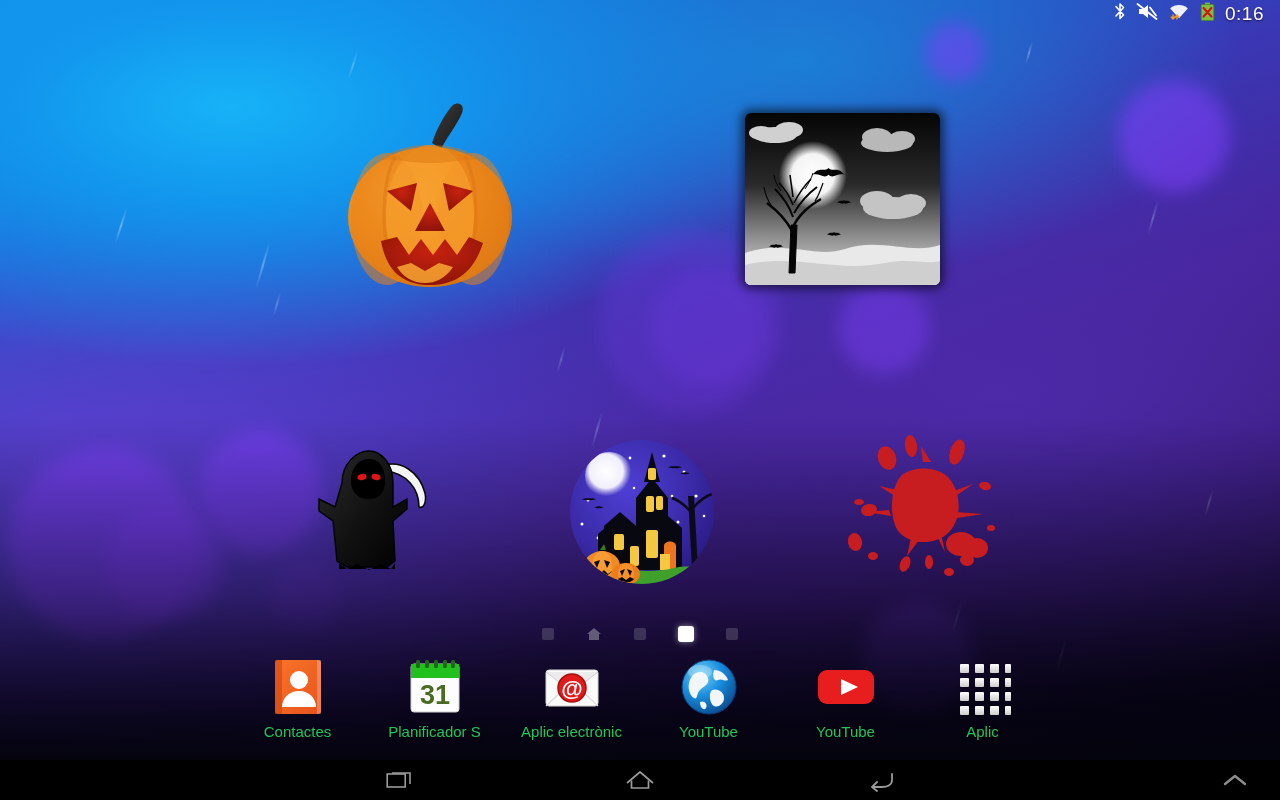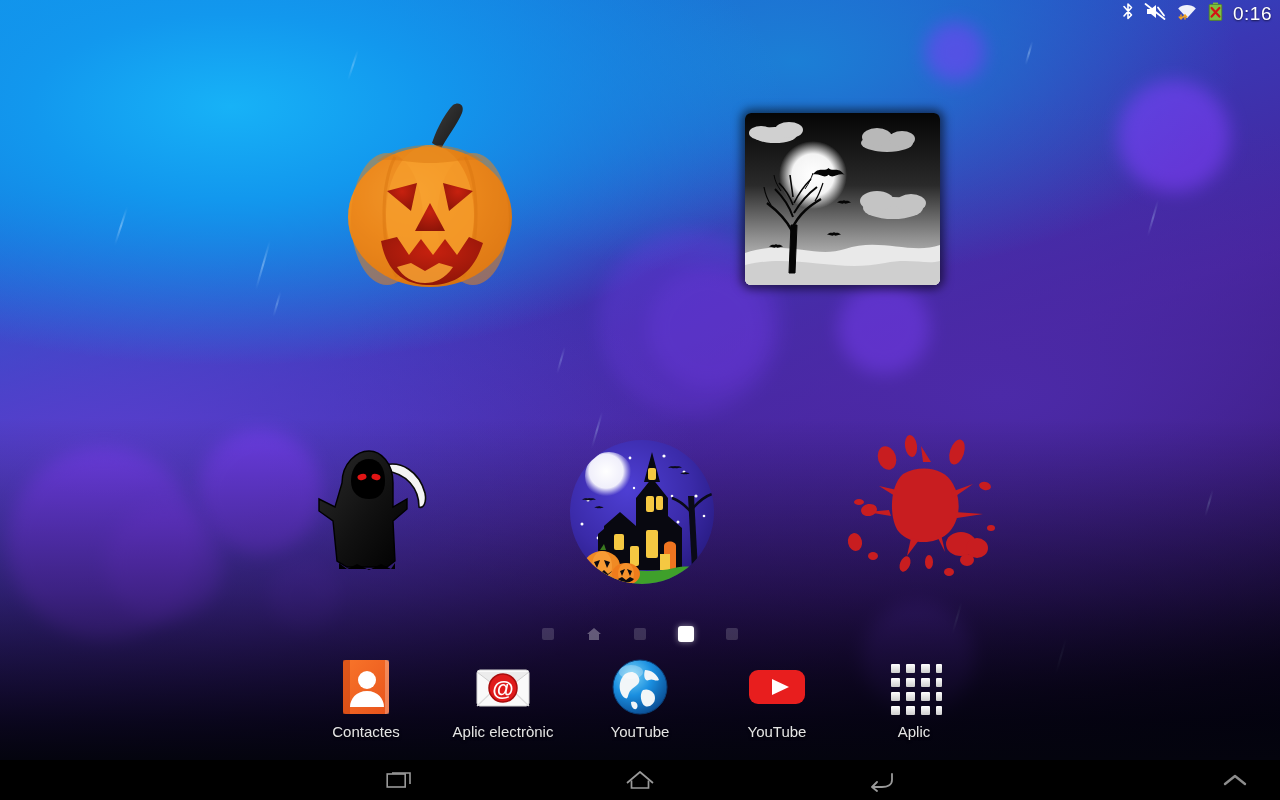--- a/index.html
+++ b/index.html
@@ -29,21 +29,21 @@
   }
 
   .bokeh { position:absolute; border-radius:50%; filter:blur(9px); pointer-events:none; }
   .streak {
     position:absolute; background:linear-gradient(to bottom, rgba(255,255,255,0), rgba(190,225,255,.85), rgba(255,255,255,0));
     border-radius:50%; filter:blur(.7px); pointer-events:none;
   }
 
   
   #status-bar {
-    position:absolute; top:0; right:4px; height:26px;
+    position:absolute; top:0; right:12px; height:26px;
     display:flex; align-items:center; gap:10px;
     padding:0 4px 0 14px;
     z-index:40;
   }
   #status-bar .sicon { display:block; }
   #clock {
     color:#fff; font-size:19px; font-weight:400; letter-spacing:.5px;
     text-shadow:0 1px 2px rgba(0,0,0,.6); line-height:1;
   }
 
@@ -86,21 +86,21 @@
     display:flex; align-items:flex-start; justify-content:center;
     padding-top:6px; gap:0;
     z-index:25;
   }
   .dock-item {
     width:137px; display:flex; flex-direction:column;
     align-items:center; gap:6px; cursor:pointer;
   }
   .dock-icon { width:62px; height:62px; position:relative; }
   .dock-label {
-    color:#e5e5e5; font-size:15px; line-height:1;
+    color:#22c55e; font-size:15px; line-height:1;
     text-shadow:0 1px 3px rgba(0,0,0,.85); white-space:nowrap;
   }
 
   
   #nav-bar {
     position:absolute; left:0; right:0; bottom:0; height:40px;
     background:#000; z-index:50;
   }
   #nav-bar .nav-btn {
     position:absolute; top:0; height:40px; width:90px;
@@ -423,20 +423,37 @@
           <rect x="8" y="4" width="46" height="54" rx="3" fill="url(#ctBg)"></rect>
           <rect x="8" y="4" width="7" height="54" fill="#c9400f" opacity=".55"></rect>
           <rect x="50" y="4" width="4" height="54" fill="#ffffff" opacity=".25"></rect>
           <circle cx="32" cy="24" r="9" fill="#ffffff"></circle>
           <path d="M32 35 C21 35 15 43 15 51 L49 51 C49 43 43 35 32 35 Z" fill="#ffffff"></path>
         </svg>
       </div>
       <div class="dock-label">Contactes</div>
     </div>
 
+    <div class="dock-item">
+      <div class="dock-icon">
+        <svg viewBox="0 0 62 62" width="62" height="62">
+          <rect x="7" y="8" width="48" height="48" rx="3" fill="#fdfdfd" stroke="#cfcfcf" stroke-width="1"></rect>
+          <rect x="7" y="8" width="48" height="14" fill="#22c11e"></rect>
+          <g fill="#1d6b18">
+            <rect x="12" y="4" width="4" height="8" rx="1.5"></rect>
+              <rect x="21" y="4" width="4" height="8" rx="1.5"></rect>
+            <rect x="30" y="4" width="4" height="8" rx="1.5"></rect>
+              <rect x="39" y="4" width="4" height="8" rx="1.5"></rect>
+            <rect x="47" y="4" width="4" height="8" rx="1.5"></rect>
+          </g>
+          <text x="31" y="48" text-anchor="middle" font-family="Liberation Sans, sans-serif" font-size="27" font-weight="bold" fill="#4a6b22">31</text>
+        </svg>
+      </div>
+      <div class="dock-label">Planificador S</div>
+    </div>
 
     <div class="dock-item">
       <div class="dock-icon">
         <svg viewBox="0 0 62 62" width="62" height="62">
           <rect x="5" y="14" width="52" height="36" rx="3" fill="#fafafa" stroke="#d4d4d4"></rect>
           <path d="M5 16 L31 36 L57 16" fill="#ececec" stroke="#cfcfcf" stroke-width="1"></path>
           <path d="M5 50 L24 32 M57 50 L38 32" stroke="#dcdcdc" stroke-width="1.2" fill="none"></path>
           <circle cx="31" cy="32" r="14" fill="#e01b1b"></circle>
           <circle cx="31" cy="32" r="14" fill="none" stroke="#a80d0d" stroke-width="1.5"></circle>
           <text x="31" y="40" text-anchor="middle" font-family="Liberation Sans, sans-serif" font-size="22" font-weight="bold" fill="#ffffff">@</text>

